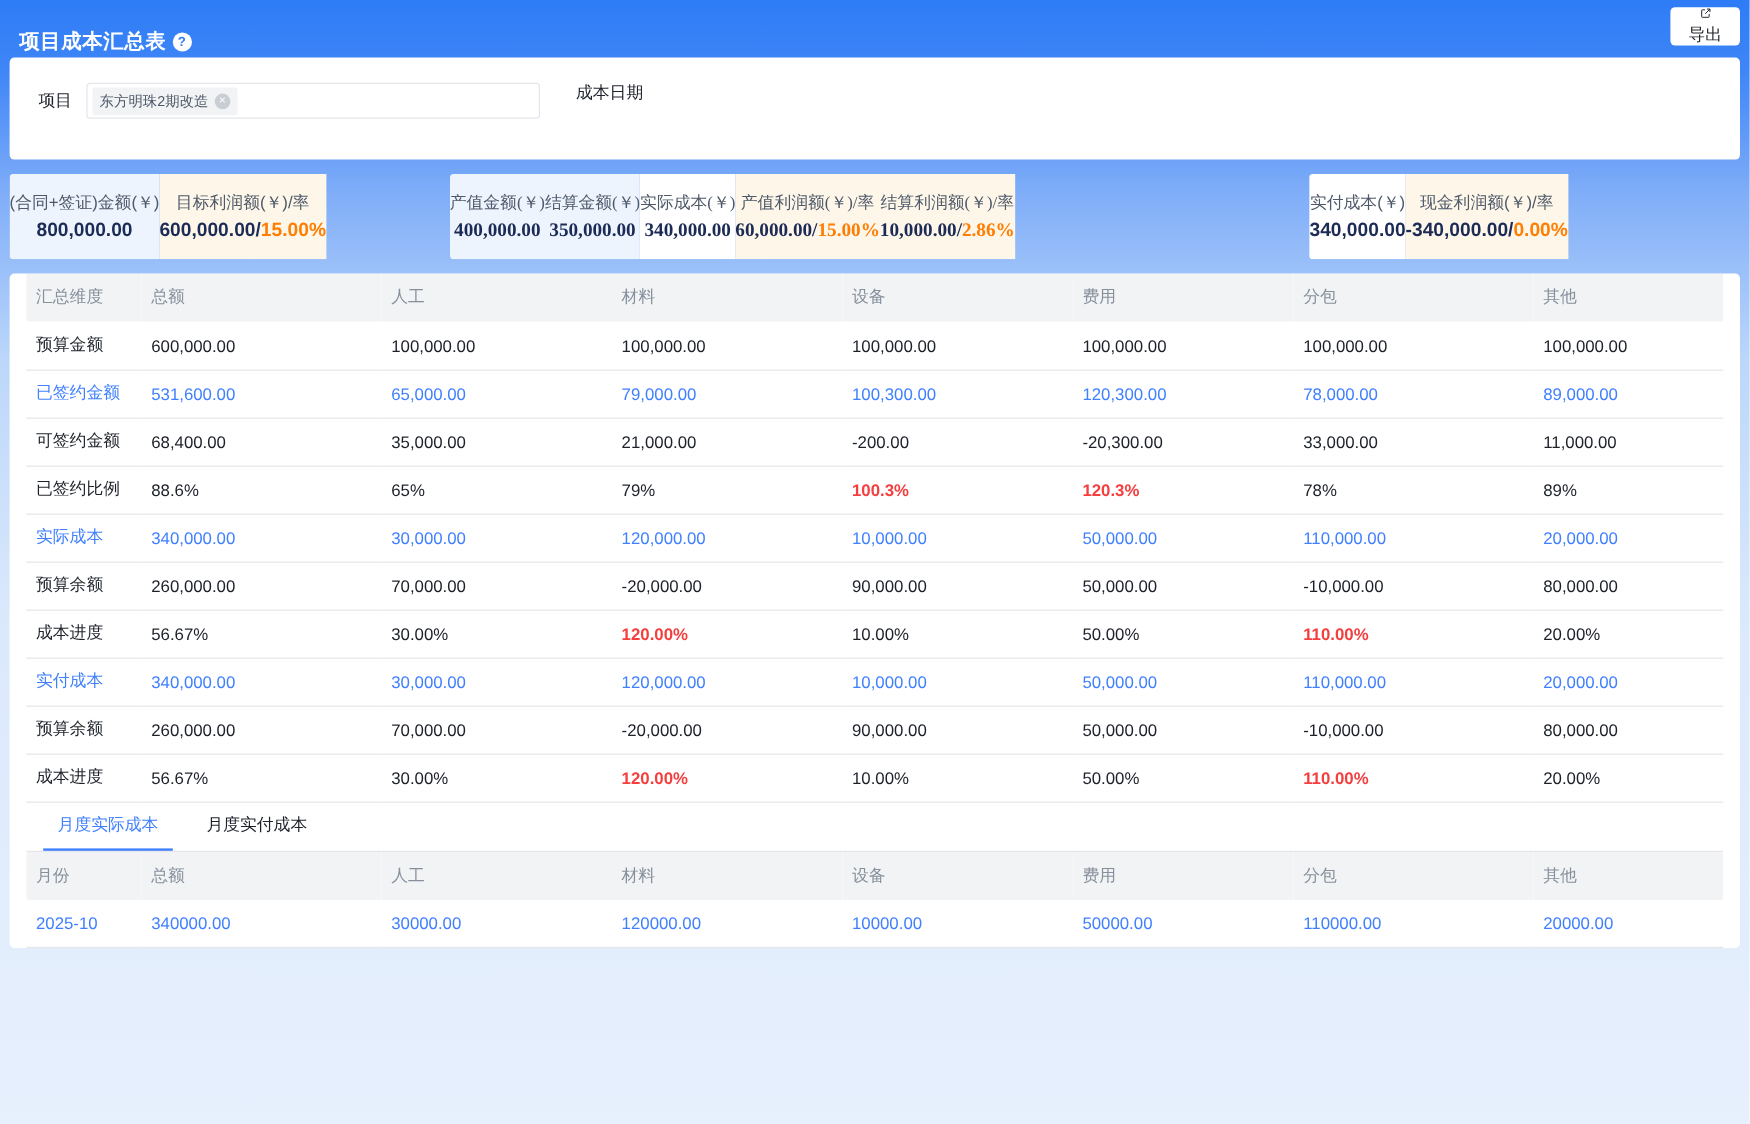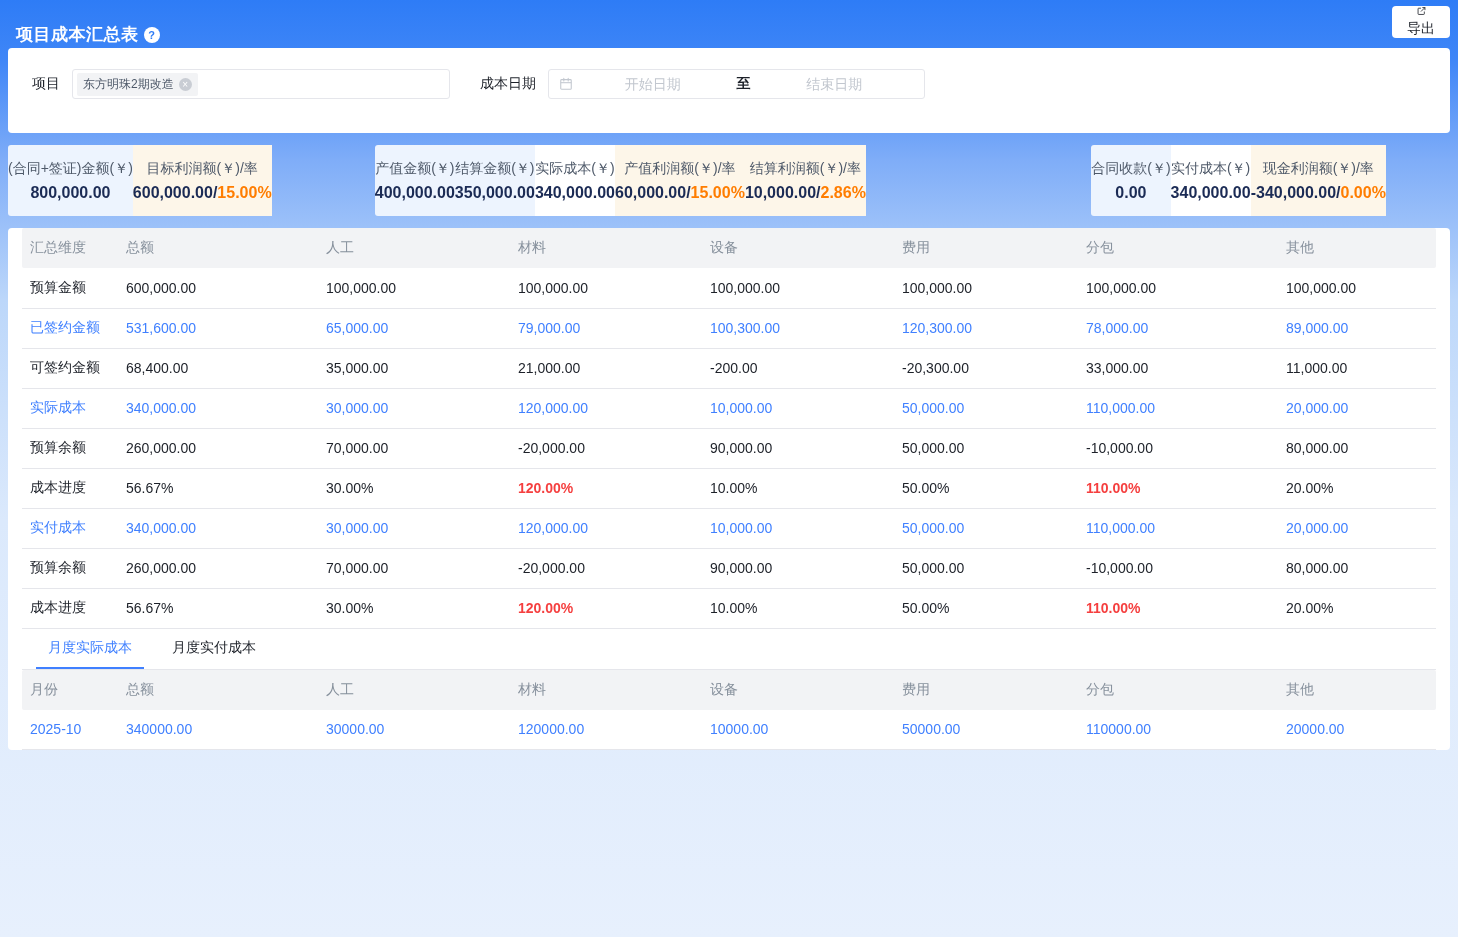--- a/index.html
+++ b/index.html
@@ -104,49 +104,39 @@
     <span class="filter-label">项目</span>
     <div class="select-input">
       <span class="tag">
         <span>东方明珠2期改造</span>
         <span class="tag-close">×</span>
       </span>
     </div>
   </div>
   <div class="filter-item">
     <span class="filter-label">成本日期</span>
-    <div class="date-range">
-      <svg class="cal-icon" width="14" height="14" viewBox="0 0 16 16" fill="none">
-        <rect x="2" y="3" width="12" height="11" rx="1" stroke="#c2c7cf" stroke-width="1.2"></rect>
-        <path d="M2 6.5h12" stroke="#c2c7cf" stroke-width="1.2"></path>
-        <path d="M5.5 1.5v3M10.5 1.5v3" stroke="#c2c7cf" stroke-width="1.2" stroke-linecap="round"></path>
-      </svg>
-      <input type="text" readonly="" placeholder="开始日期" style="">
-      <span class="date-sep">至</span>
-      <input type="text" readonly="" placeholder="结束日期" style="">
-    </div>
   </div>
 </div>
 
 <div class="summary">
     <div class="summary-card" style="flex: 360 0 0px;">
       <div class="card-section sec-blue">
         <div class="card-cell">
           <div class="card-label">(合同+签证)金额(￥)</div>
           <div class="card-value">800,000.00</div>
         </div>
       </div>
       <div class="card-section sec-cream">
         <div class="card-cell">
           <div class="card-label">目标利润额(￥)/率</div>
           <div class="card-value">600,000.00/<span class="card-rate">15.00%</span></div>
         </div>
       </div>
     </div>
-    <div class="summary-card" style="flex: 710 0 0px;">
+    <div class="summary-card" style="flex: 710 0 0px; font-family: Liberation Serif, serif;">
       <div class="card-section sec-blue">
         <div class="card-cell">
           <div class="card-label">产值金额(￥)</div>
           <div class="card-value">400,000.00</div>
         </div>
         <div class="card-cell">
           <div class="card-label">结算金额(￥)</div>
           <div class="card-value">350,000.00</div>
         </div>
       </div>
@@ -161,26 +151,20 @@
           <div class="card-label">产值利润额(￥)/率</div>
           <div class="card-value">60,000.00/<span class="card-rate">15.00%</span></div>
         </div>
         <div class="card-cell">
           <div class="card-label">结算利润额(￥)/率</div>
           <div class="card-value">10,000.00/<span class="card-rate">2.86%</span></div>
         </div>
       </div>
     </div>
     <div class="summary-card" style="flex: 359 0 0px;">
-      <div class="card-section sec-blue">
-        <div class="card-cell">
-          <div class="card-label">合同收款(￥)</div>
-          <div class="card-value">0.00</div>
-        </div>
-      </div>
       <div class="card-section sec-white">
         <div class="card-cell">
           <div class="card-label">实付成本(￥)</div>
           <div class="card-value">340,000.00</div>
         </div>
       </div>
       <div class="card-section sec-cream">
         <div class="card-cell">
           <div class="card-label">现金利润额(￥)/率</div>
           <div class="card-value">-340,000.00/<span class="card-rate">0.00%</span></div>
@@ -238,20 +222,30 @@
           <td>可签约金额</td>
           <td>68,400.00</td>
           <td>35,000.00</td>
           <td>21,000.00</td>
           <td>-200.00</td>
           <td>-20,300.00</td>
           <td>33,000.00</td>
           <td>11,000.00</td>
         </tr>
         <tr>
+          <td>已签约比例</td>
+          <td>88.6%</td>
+          <td>65%</td>
+          <td>79%</td>
+          <td class="c-red">100.3%</td>
+          <td class="c-red">120.3%</td>
+          <td>78%</td>
+          <td>89%</td>
+        </tr>
+        <tr>
           <td class="c-blue">实际成本</td>
           <td class="c-blue">340,000.00</td>
           <td class="c-blue">30,000.00</td>
           <td class="c-blue">120,000.00</td>
           <td class="c-blue">10,000.00</td>
           <td class="c-blue">50,000.00</td>
           <td class="c-blue">110,000.00</td>
           <td class="c-blue">20,000.00</td>
         </tr>
         <tr>

